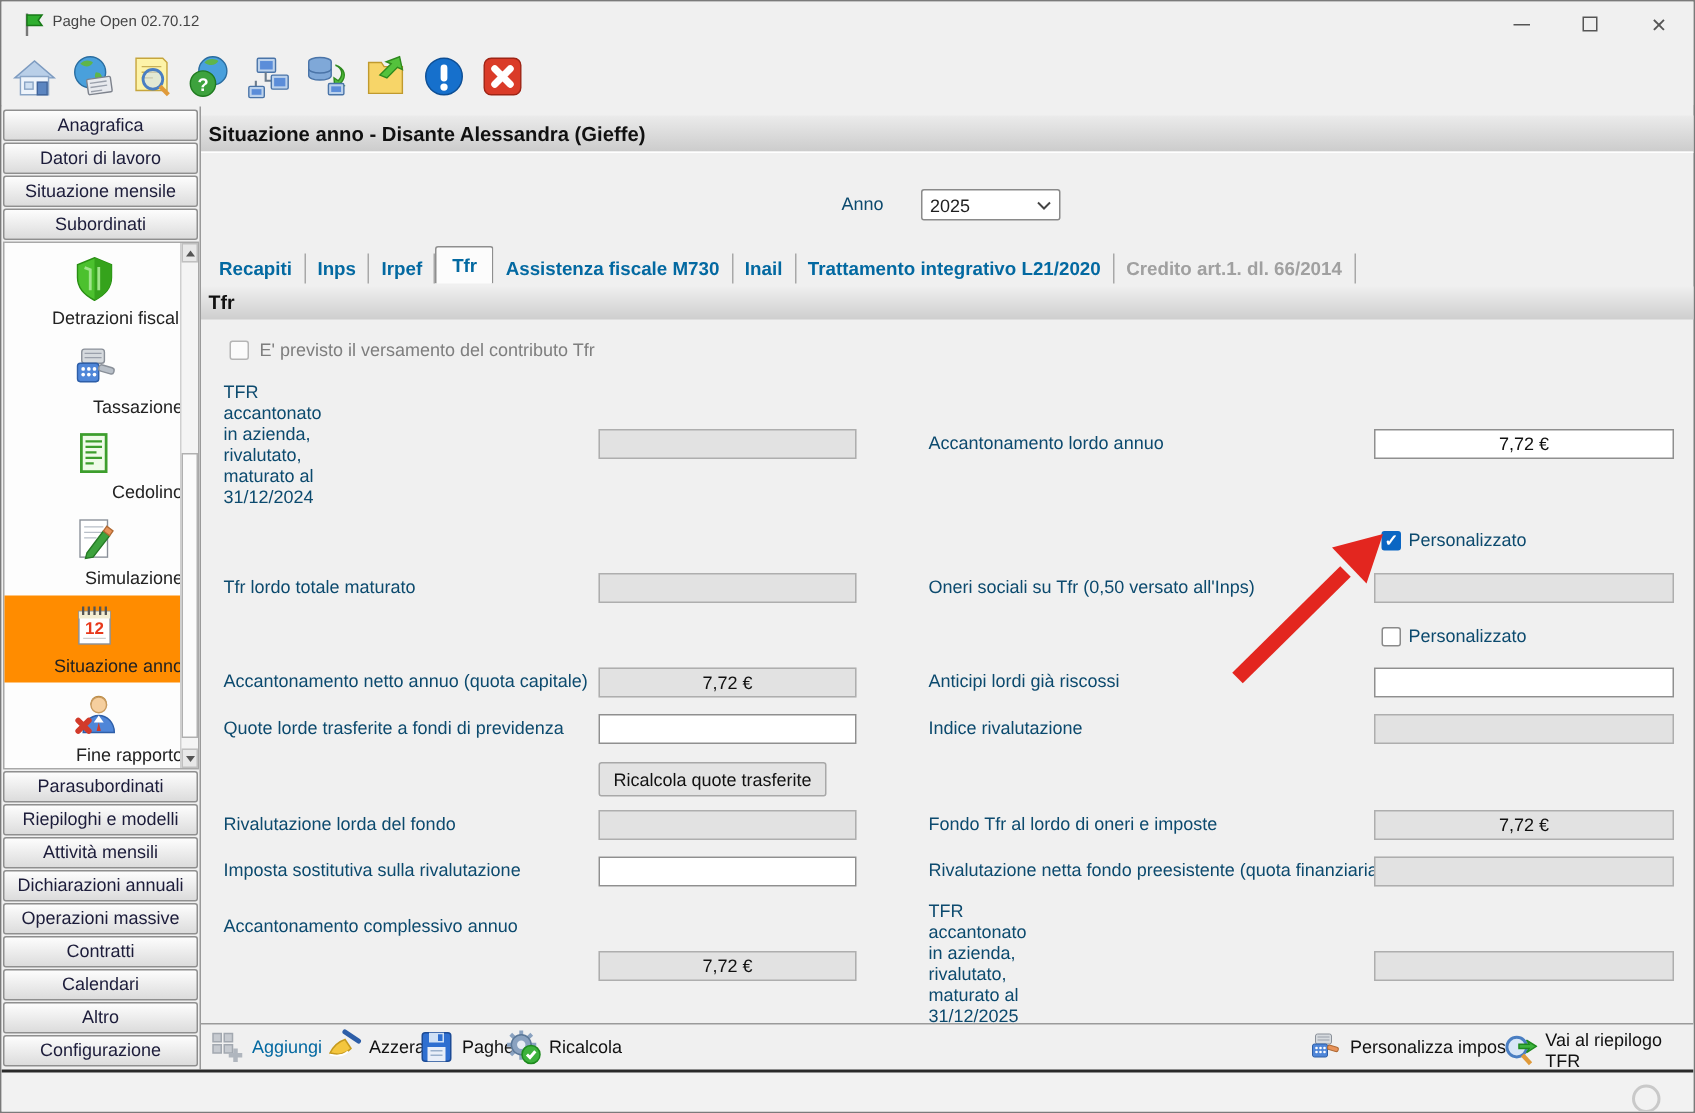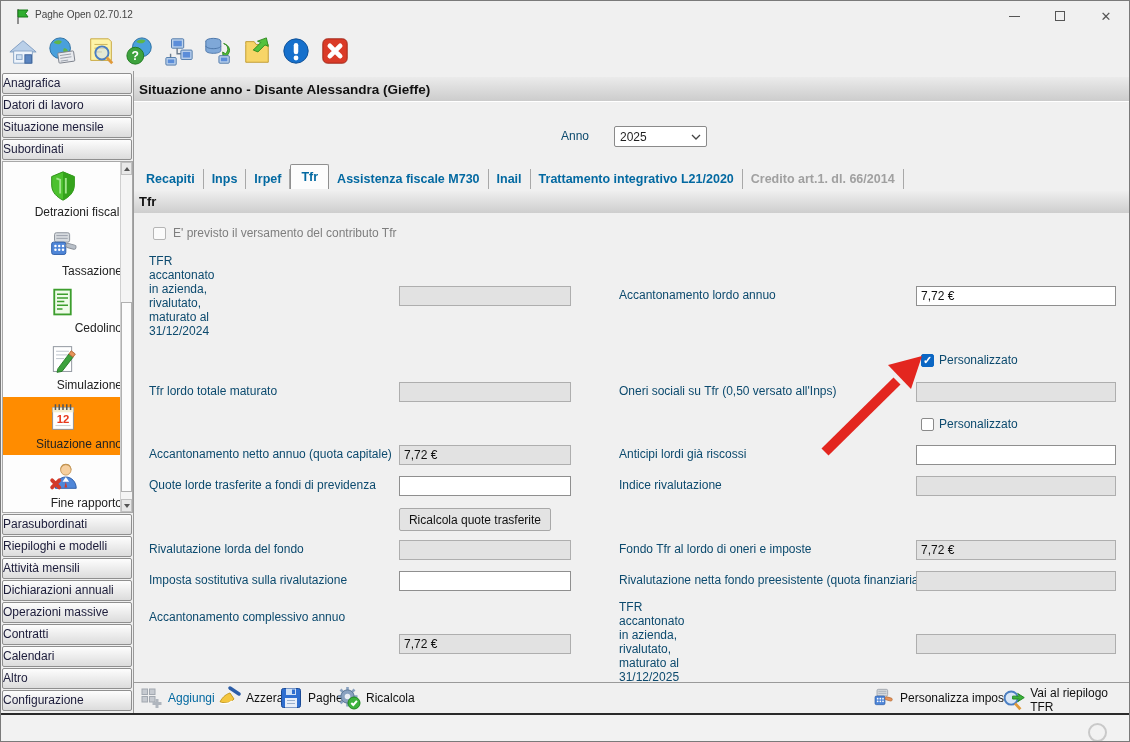--- a/index.html
+++ b/index.html
@@ -17,21 +17,21 @@
   .glyph-close{font-size:13px;color:#555;}
 
   
   .toolbar{position:absolute;left:0;top:30px;width:100%;height:39px;display:flex;align-items:center;gap:7px;padding-left:6px;box-sizing:border-box;background:#f0f0f0;}
   .tbtn{width:32px;height:32px;display:flex;align-items:center;justify-content:center;}
   .tbtn svg{width:30px;height:30px;}
 
   
   .sidebar{position:absolute;left:0;top:70px;width:133px;height:642px;background:#f0f0f0;border-right:1px solid #9a9a9a;box-sizing:border-box;}
   .acc-btn{position:absolute;left:1px;width:130px;height:21px;background:linear-gradient(#fdfdfd,#dcdcdc);
-           border:1px solid #8f8f8f;border-radius:2px;box-sizing:border-box;text-align:left;
+           border:1px solid #8f8f8f;border-radius:2px;box-sizing:border-box;text-align:center;
            line-height:19px;font-size:12px;color:#1c1c3a;cursor:pointer;}
   .side-panel{position:absolute;left:1px;top:90px;width:131px;height:352px;background:#fdfdfd;border:1px solid #a8a8a8;box-sizing:border-box;}
   .side-item{position:absolute;left:0;width:119px;text-align:right;cursor:pointer;}
   .side-item .ic{height:38px;display:flex;align-items:flex-end;justify-content:center;}
   .side-item .lab{font-size:12px;color:#222;padding-top:2px;}
   .side-item.selected{background:#ff8c00;}
   .sb-scroll{position:absolute;right:0;top:0;width:12px;height:100%;background:#f4f4f4;border-left:1px solid #cfcfcf;box-sizing:border-box;}
   .sb-arrow{position:absolute;left:0;width:11px;height:13px;background:#e8e8e8;border:1px solid #c0c0c0;box-sizing:border-box;display:flex;align-items:center;justify-content:center;}
   .tri-up{width:0;height:0;border-left:3px solid transparent;border-right:3px solid transparent;border-bottom:4px solid #555;}
   .tri-down{width:0;height:0;border-left:3px solid transparent;border-right:3px solid transparent;border-top:4px solid #555;}
@@ -55,21 +55,21 @@
   .tab.disabled{color:#a0a0a0;cursor:default;}
 
   .section-bar{position:absolute;left:133px;top:190px;width:997px;height:22px;
                background:linear-gradient(#efefef,#cecece);font-weight:bold;font-size:13px;line-height:22px;
                padding-left:5px;box-sizing:border-box;color:#111;}
 
   
   .lbl{position:absolute;font-size:12px;color:#0c4a6e;white-space:pre-line;line-height:1.16;}
   .lbl.dis{color:#7e7e7e;}
   .inp{position:absolute;height:20px;width:172px;border:1px solid #8f8f8f;background:#fff;box-sizing:border-box;
-       font-family:"Liberation Sans",sans-serif;font-size:12px;padding:0 4px;text-align:left;color:#111;}
+       font-family:"Liberation Sans",sans-serif;font-size:12px;padding:0 4px;text-align:center;color:#111;}
   .inp.wide{width:200px;}
   .inp.ro{background:#e2e2e2;border-color:#aeaeae;}
   .cb{position:absolute;width:13px;height:13px;border:1px solid #8a8a8a;border-radius:2px;background:#fff;box-sizing:border-box;cursor:pointer;}
   .cb.checked{background:#0b66c3;border-color:#0b66c3;}
   .cb.checked::after{content:"\2713";position:absolute;left:1px;top:-1px;color:#fff;font-size:11px;font-weight:bold;}
   .cb.dis{border-color:#b5b5b5;background:#fbfbfb;cursor:default;}
   .btn{position:absolute;background:#e3e3e3;border:1px solid #a8a8a8;border-radius:2px;font-size:12px;
        display:flex;align-items:center;justify-content:center;cursor:pointer;box-sizing:border-box;color:#111;}
 
   

